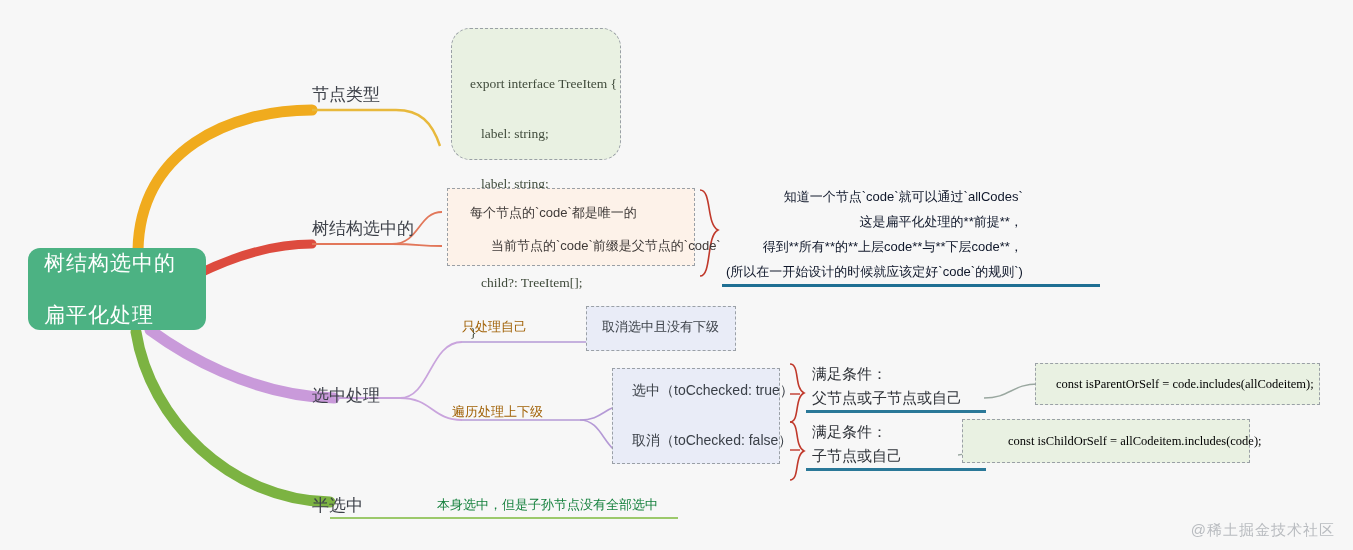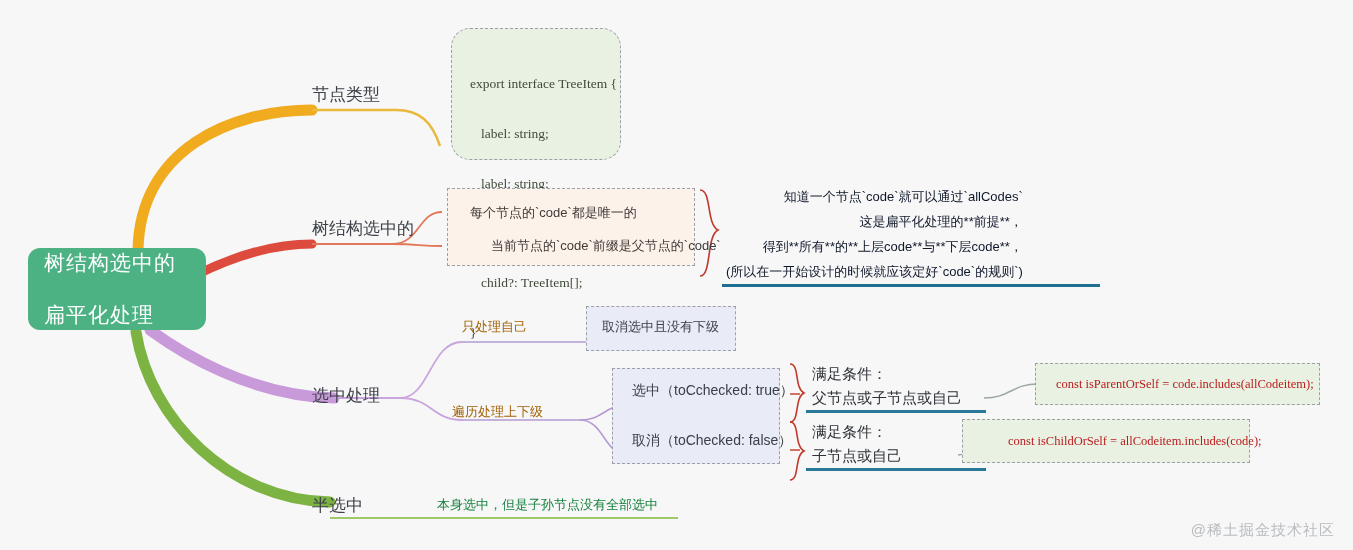--- a/index.html
+++ b/index.html
@@ -71,21 +71,21 @@
   .mrow-under{position:absolute;height:1.6px;background:#9b7fd4;opacity:.75;}
 
   
   .cond{position:absolute;color:#2e3238;font-size:15px;line-height:24px;white-space:nowrap;z-index:4;}
   .cond span{display:block;}
   .cond-under{position:absolute;height:2.6px;background:#2a7898;}
 
   
   .snip{
     position:absolute;font-family:"Liberation Serif","DejaVu Serif",serif;
-    font-size:12.5px;color:#b91c1c;white-space:nowrap;z-index:4;
+    font-size:12.5px;color:#000000;white-space:nowrap;z-index:4;
   }
   .snip-under{position:absolute;height:1.4px;background:#8f9c84;opacity:.8;}
 
   
   .btxt{position:absolute;color:#15803d;font-size:13px;white-space:nowrap;z-index:4;}
   .btxt-under{position:absolute;height:1.6px;background:#8cc152;opacity:.85;}
 
   
   .watermark{
     position:absolute;right:18px;bottom:10px;

